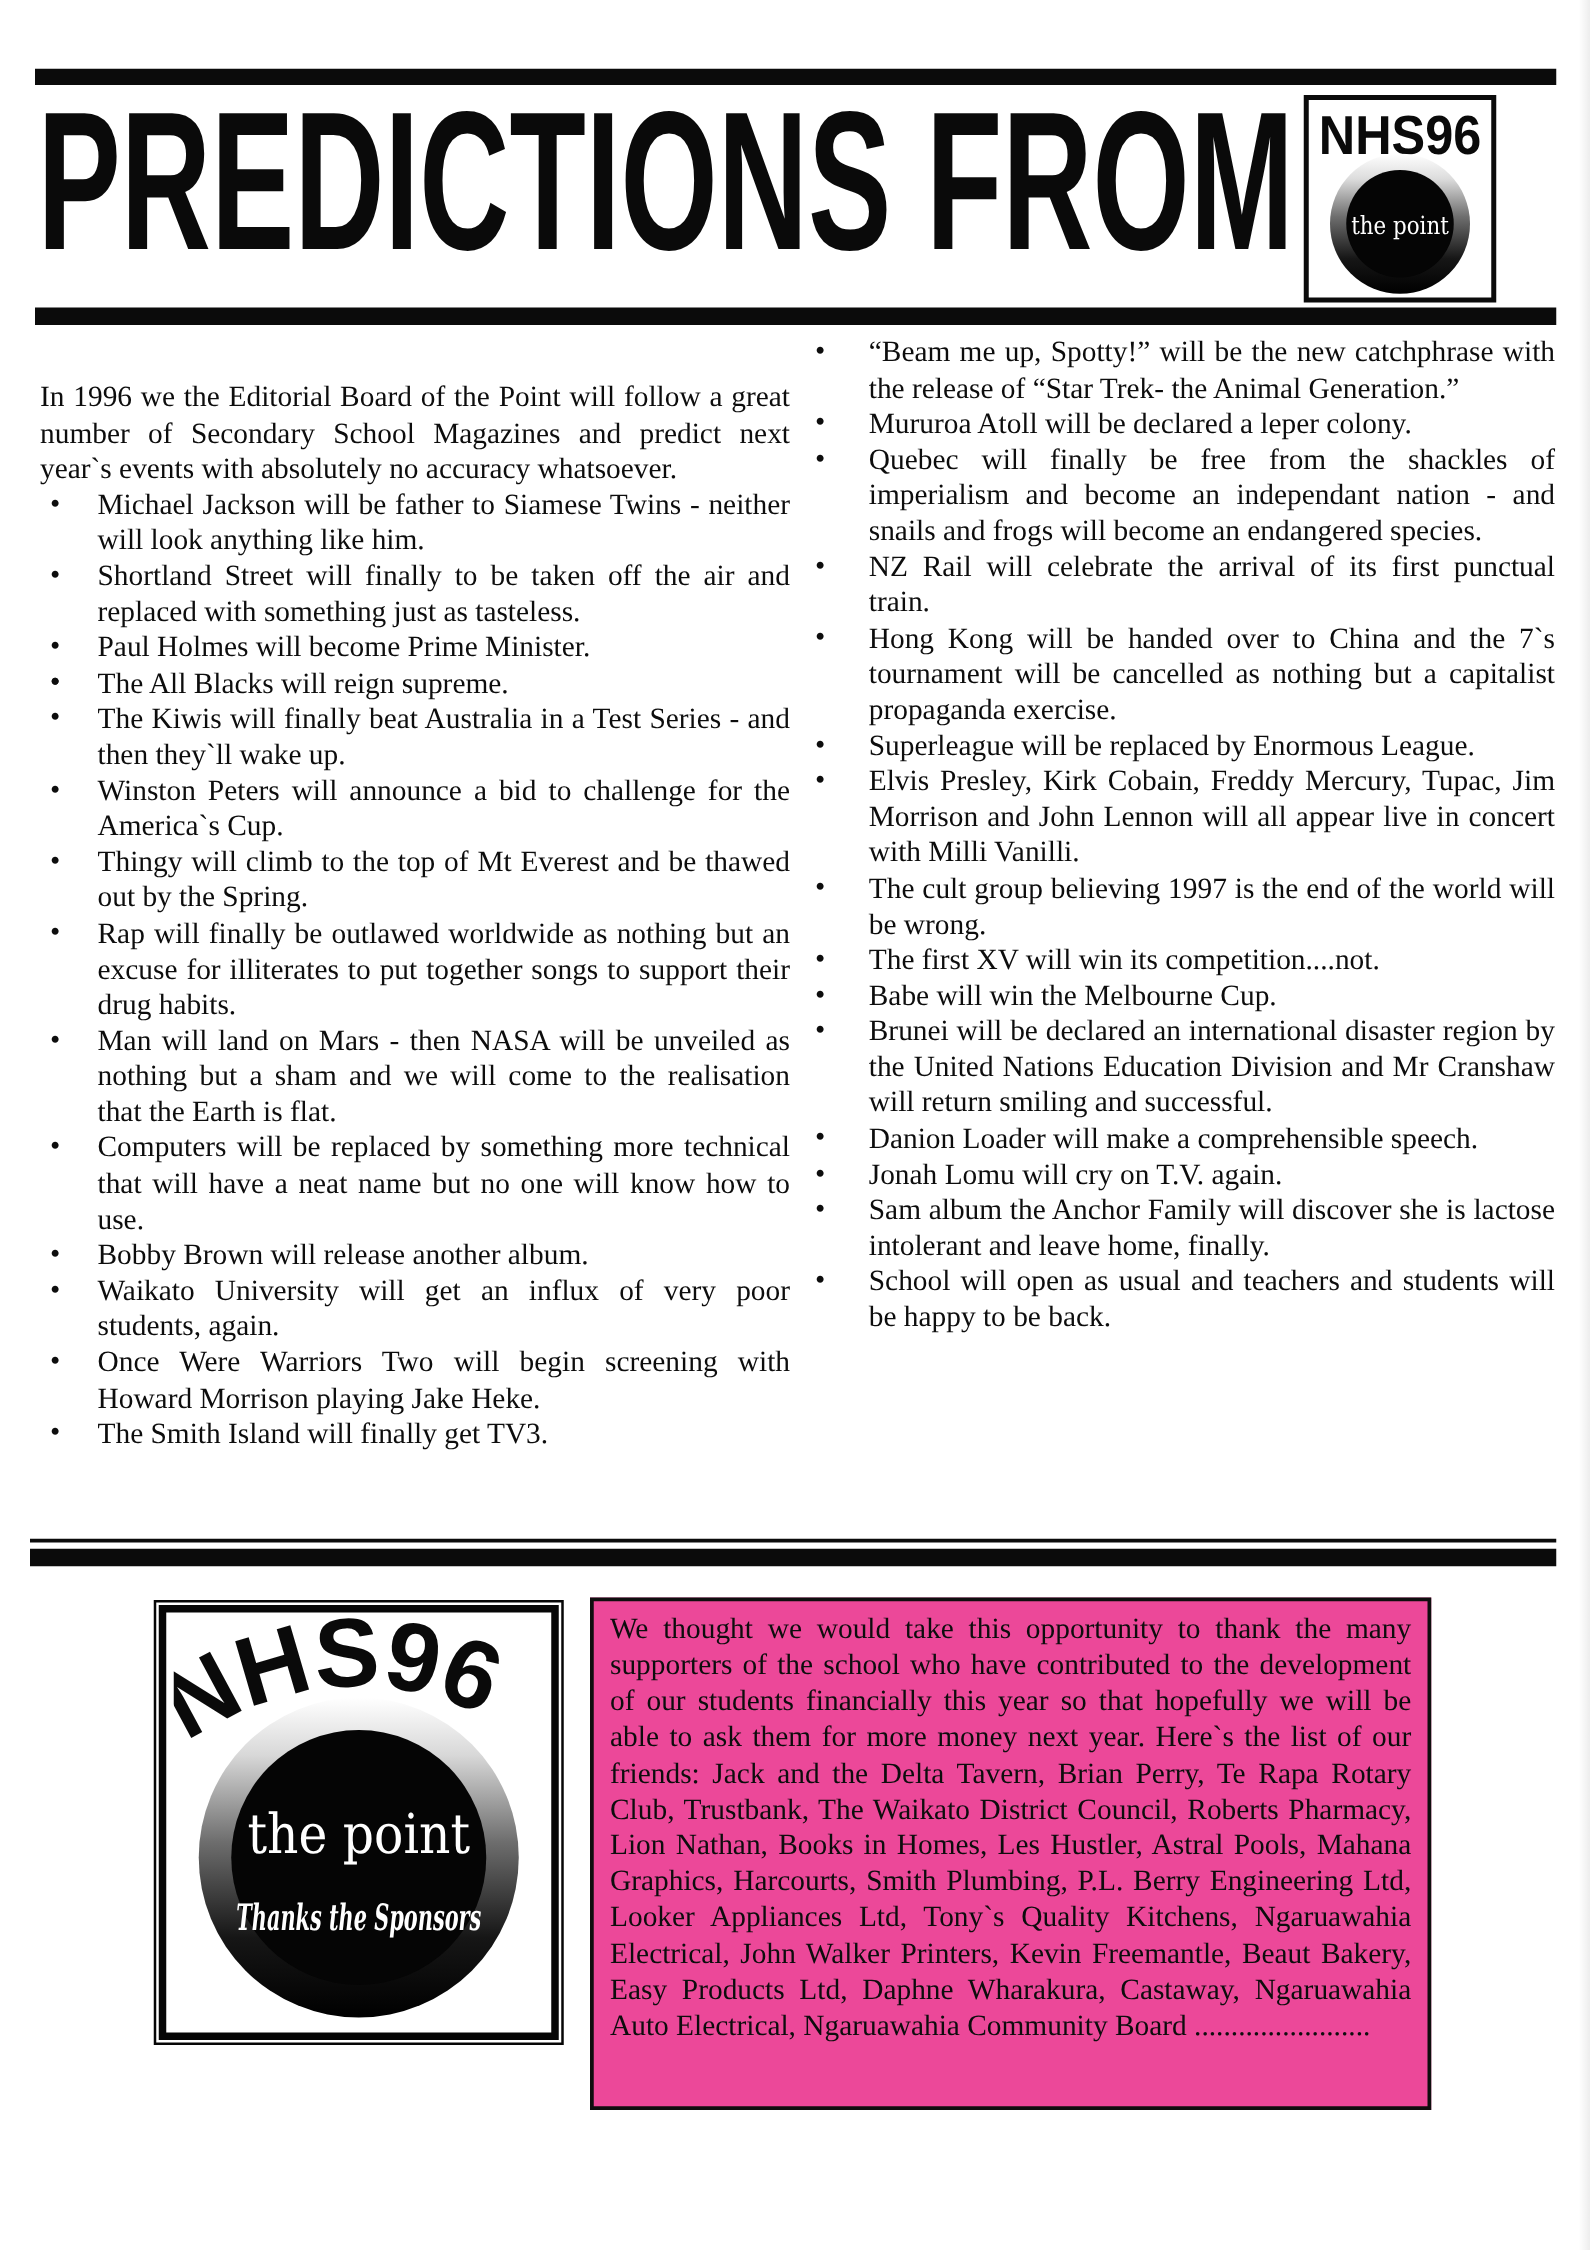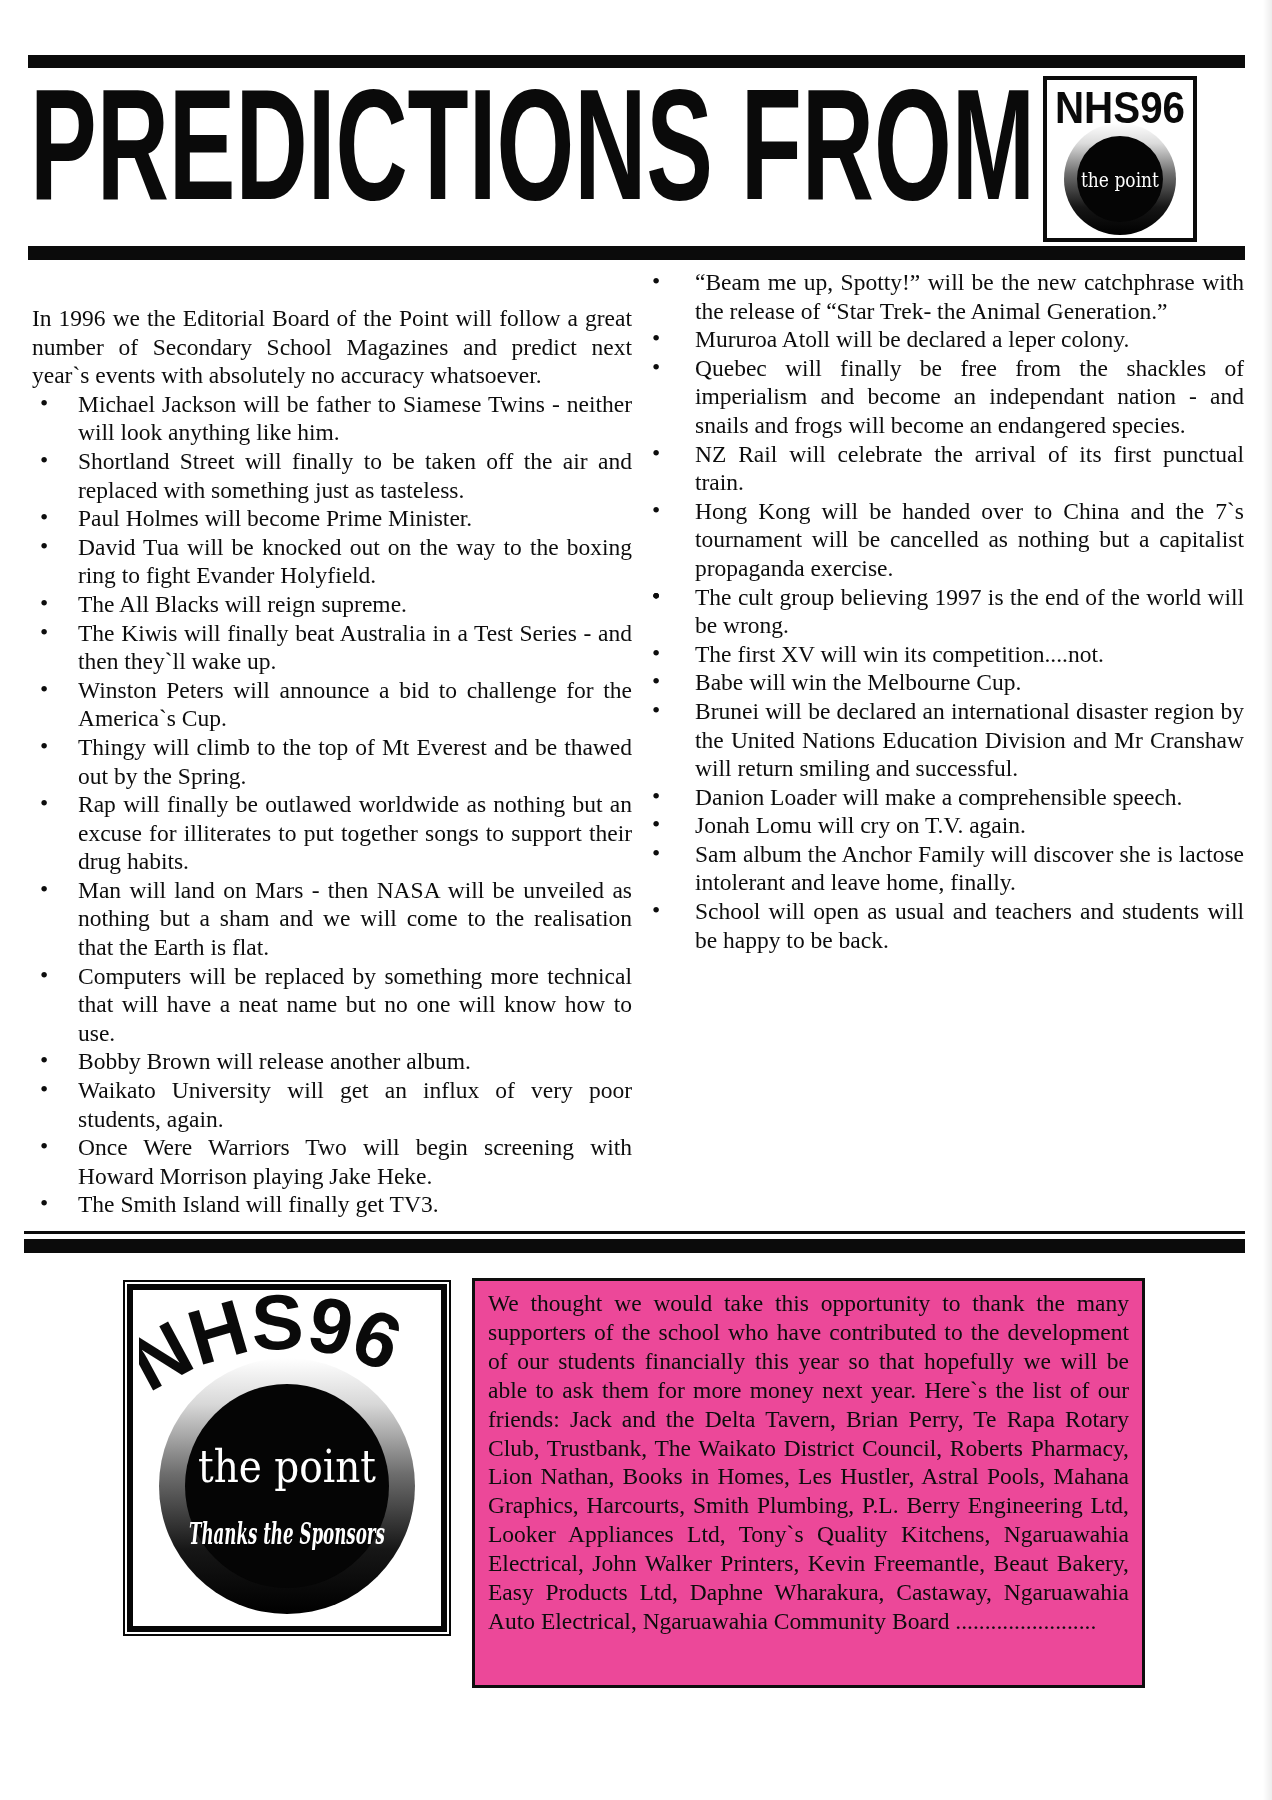--- a/index.html
+++ b/index.html
@@ -85,41 +85,41 @@
     </svg>
   </div>
 
   <div class="rule header-rule"></div>
 
   <div class="col col-left">
       <div class="intro-para"><span class="btext">In 1996 we the Editorial Board of the Point will follow a great number of Secondary School Magazines and predict next year`s events with absolutely no accuracy whatsoever.</span></div>
       <div class="bullet-item"><span class="marker">•</span><span class="btext">Michael Jackson will be father to Siamese Twins - neither will look anything like him.</span></div>
       <div class="bullet-item"><span class="marker">•</span><span class="btext">Shortland Street will finally to be taken off the air and replaced with something just as tasteless.</span></div>
       <div class="bullet-item"><span class="marker">•</span><span class="btext">Paul Holmes will become Prime Minister.</span></div>
-      <div class="bullet-item"><span class="marker">•</span><span class="btext">David Tua will be knocked out on the way to the boxing ring to fight Evander Holyfield.</span></div>
+      <div class="bullet-item"><span class="marker">•</span></div>
       <div class="bullet-item"><span class="marker">•</span><span class="btext">The All Blacks will reign supreme.</span></div>
       <div class="bullet-item"><span class="marker">•</span><span class="btext">The Kiwis will finally beat Australia in a Test Series - and then they`ll wake up.</span></div>
       <div class="bullet-item"><span class="marker">•</span><span class="btext">Winston Peters will announce a bid to challenge for the America`s Cup.</span></div>
       <div class="bullet-item"><span class="marker">•</span><span class="btext">Thingy will climb to the top of Mt Everest and be thawed out by the Spring.</span></div>
       <div class="bullet-item"><span class="marker">•</span><span class="btext">Rap will finally be outlawed worldwide as nothing but an excuse for illiterates to put together songs to support their drug habits.</span></div>
       <div class="bullet-item"><span class="marker">•</span><span class="btext">Man will land on Mars - then NASA will be unveiled as nothing but a sham and we will come to the realisation that the Earth is flat.</span></div>
       <div class="bullet-item"><span class="marker">•</span><span class="btext">Computers will be replaced by something more technical that will have a neat name but no one will know how to use.</span></div>
       <div class="bullet-item"><span class="marker">•</span><span class="btext">Bobby Brown will release another album.</span></div>
       <div class="bullet-item"><span class="marker">•</span><span class="btext">Waikato University will get an influx of very poor students, again.</span></div>
       <div class="bullet-item"><span class="marker">•</span><span class="btext">Once Were Warriors Two will begin screening with Howard Morrison playing Jake Heke.</span></div>
       <div class="bullet-item"><span class="marker">•</span><span class="btext">The Smith Island will finally get TV3.</span></div>
     </div>
   <div class="col col-right">
       <div class="bullet-item"><span class="marker">•</span><span class="btext">“Beam me up, Spotty!” will be the new catchphrase with the release of “Star Trek- the Animal Generation.”</span></div>
       <div class="bullet-item"><span class="marker">•</span><span class="btext">Mururoa Atoll will be declared a leper colony.</span></div>
       <div class="bullet-item"><span class="marker">•</span><span class="btext">Quebec will finally be free from the shackles of imperialism and become an independant nation - and snails and frogs will become an endangered species.</span></div>
       <div class="bullet-item"><span class="marker">•</span><span class="btext">NZ Rail will celebrate the arrival of its first punctual train.</span></div>
       <div class="bullet-item"><span class="marker">•</span><span class="btext">Hong Kong will be handed over to China and the 7`s tournament will be cancelled as nothing but a capitalist propaganda exercise.</span></div>
-      <div class="bullet-item"><span class="marker">•</span></div>
-      <div class="bullet-item"><span class="marker">•</span></div>
+      <div class="bullet-item"><span class="marker">•</span><span class="btext">Superleague will be replaced by Enormous League.</span></div>
+      <div class="bullet-item"><span class="marker">•</span><span class="btext">Elvis Presley, Kirk Cobain, Freddy Mercury, Tupac, Jim Morrison and John Lennon will all appear live in concert with Milli Vanilli.</span></div>
       <div class="bullet-item"><span class="marker">•</span><span class="btext">The cult group believing 1997 is the end of the world will be wrong.</span></div>
       <div class="bullet-item"><span class="marker">•</span><span class="btext">The first XV will win its competition....not.</span></div>
       <div class="bullet-item"><span class="marker">•</span><span class="btext">Babe will win the Melbourne Cup.</span></div>
       <div class="bullet-item"><span class="marker">•</span><span class="btext">Brunei will be declared an international disaster region by the United Nations Education Division and Mr Cranshaw will return smiling and successful.</span></div>
       <div class="bullet-item"><span class="marker">•</span><span class="btext">Danion Loader will make a comprehensible speech.</span></div>
       <div class="bullet-item"><span class="marker">•</span><span class="btext">Jonah Lomu will cry on T.V. again.</span></div>
       <div class="bullet-item"><span class="marker">•</span><span class="btext">Sam album the Anchor Family will discover she is lactose intolerant and leave home, finally.</span></div>
       <div class="bullet-item"><span class="marker">•</span><span class="btext">School will open as usual and teachers and students will be happy to be back.</span></div>
     </div>
 

